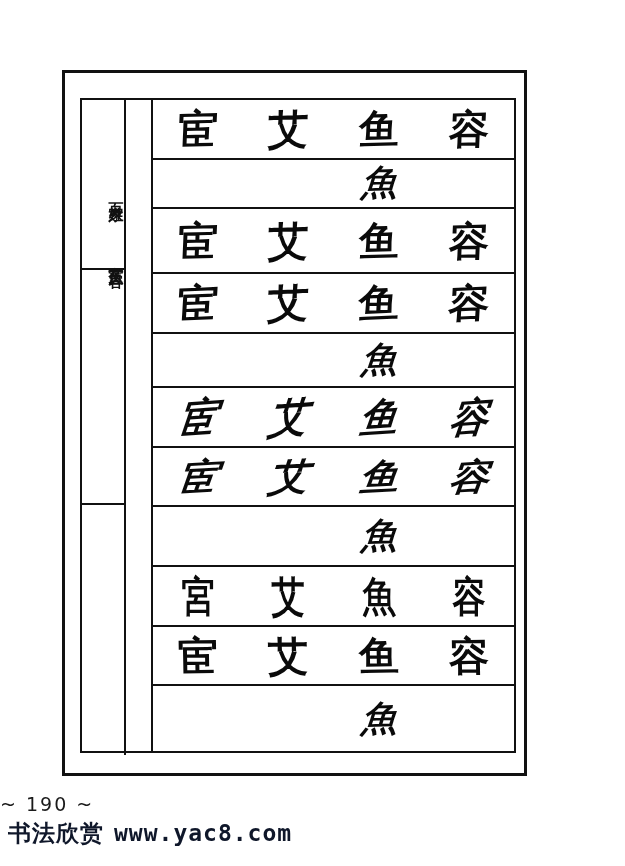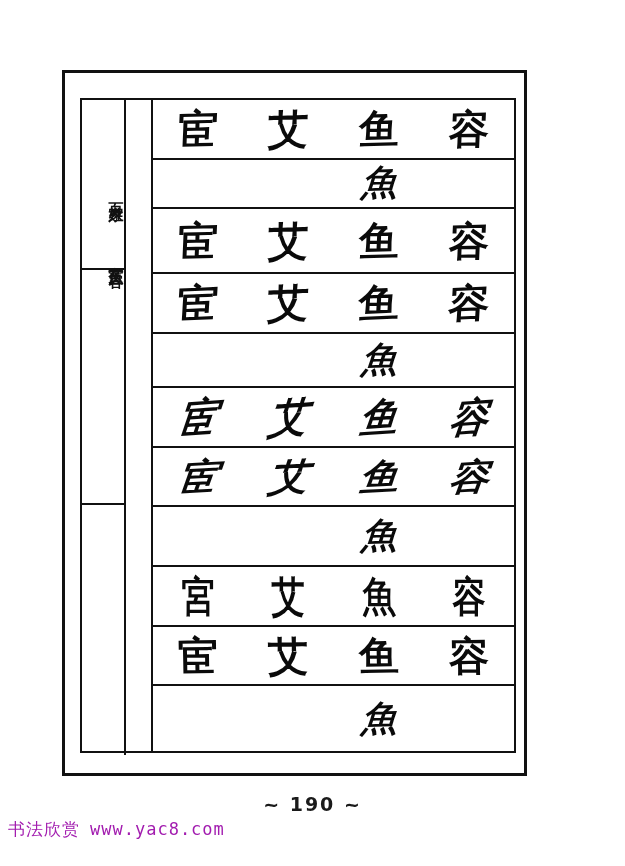--- a/index.html
+++ b/index.html
@@ -138,35 +138,34 @@
   .style-single   { font-size: 36px; font-weight: bold; transform: skewX(-6deg) rotate(-2deg); font-style: italic; }
 
   .cell-empty { visibility: hidden; }
 
   
   #page-number {
     position: absolute;
     left: 0;
     top: 793px;
     width: 625px;
-    text-align: center;
     font-family: "DejaVu Sans", "Liberation Sans", sans-serif;
     font-size: 19px;
-    font-weight: bold;
+    font-weight: normal;
     letter-spacing: 2px;
     color: #1a1a1a;
   }
   #watermark {
     position: absolute;
     left: 8px;
     top: 818px;
     font-family: "DejaVu Sans Mono", "Liberation Mono", monospace;
-    font-size: 17px;
-    font-weight: normal;
-    color: #a21caf;
+    font-size: 23px;
+    font-weight: bold;
+    color: #0f172a;
     letter-spacing: 1px;
     white-space: nowrap;
   }
   #watermark .wm-cn {
     font-family: "DejaVu Sans", "Liberation Sans", sans-serif;
     margin-right: 10px;
   }
 </style>
 </head>
 <body>

